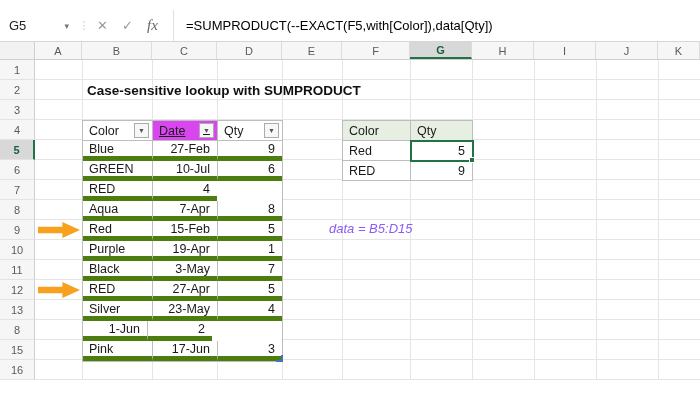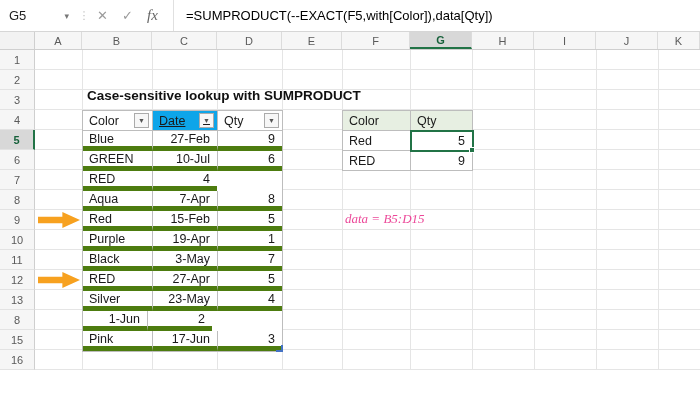--- a/index.html
+++ b/index.html
@@ -1,18 +1,18 @@
 <!DOCTYPE html>
 <html><head>
 <meta charset="utf-8">
 <style>
   * { margin:0; padding:0; box-sizing:border-box; }
   html,body { width:700px; height:400px; overflow:hidden; }
   body { font-family:"Liberation Sans", sans-serif; background:#fff; color:#1a1a1a; }
-  .app { position:relative; width:700px; height:316px; background:#fff; }
+  .app { position:relative; width:700px; height:316px; background:#fff;margin-top:10px; }
 
   
   .topbar { position:absolute; top:0; left:0; width:700px; height:32px; background:#fff;
             border-bottom:1px solid #d6d6d6; display:flex; align-items:stretch; }
   .name-box { width:78px; display:flex; align-items:center; justify-content:space-between;
               padding:0 9px; font-size:13px; color:#222; cursor:pointer; }
   .name-chev { color:#777; font-size:9px; }
   .dots { width:12px; display:flex; align-items:center; justify-content:center; color:#c2c2c2; font-size:11px; }
   .fbtn { background:none; border:none; width:25px; font-size:13px; color:#9a9a9a;
           cursor:pointer; font-family:"Liberation Sans",sans-serif; }
@@ -33,52 +33,52 @@
   .row-h { height:20px; display:flex; align-items:center; justify-content:center; font-size:11px;
            color:#5a5a5a; background:#f6f6f6; border-right:1px solid #cfcfcf; border-bottom:1px solid #e3e3e3; cursor:cell; }
   .row-h.selected { background:#d8d8d8; color:#17613b; border-right:2px solid #217346; font-weight:bold; }
 
   
   .grid { position:absolute; top:50px; left:35px; width:665px; height:350px; }
   .gridlines { position:absolute; top:0; left:0; width:665px; height:321px; pointer-events:none;
                background-image:repeating-linear-gradient(to bottom, transparent 0 19px, #e5e5e5 19px 20px); }
   .vline { position:absolute; top:0; width:1px; height:320px; background:#e5e5e5; pointer-events:none; }
 
-  .title { position:absolute; left:52px; top:38px; font-size:13.5px; font-weight:bold; color:#101010; white-space:nowrap; }
+  .title { position:absolute; left:52px; top:23px; font-size:13.5px; font-weight:bold; color:#101010; white-space:nowrap; }
 
   
   .main-table { position:absolute; left:47px; top:60px; background:#fff; border:1px solid #bdbdbd; }
   .mt-row { display:flex; height:20px; }
   .mt-cell { display:flex; align-items:center; font-size:12.5px; border-right:1px solid #bdbdbd;
              border-bottom:5px solid #4d7c0f; background:#fff; cursor:cell; }
   .mt-row:last-child .mt-cell { border-bottom:none; }
   .c1 { width:70px; padding-left:6px; }
   .c2 { width:65px; justify-content:flex-end; padding-right:7px; }
   .c3 { width:64px; justify-content:flex-end; padding-right:7px; border-right:none; }
   .mt-head .mt-cell { justify-content:space-between; padding:0 3px 0 6px; border-bottom:1px solid #bdbdbd; color:#1a1a1a; }
-  .mt-head .shaded { background:#0ea5e9;text-decoration:underline; }
+  .mt-head .shaded { background:#d946ef;text-decoration:underline; }
   .filter-btn { width:15px; height:15px; border:1px solid #ababab; background:#f7f7f7; color:#555;
                 font-size:7px; display:flex; align-items:center; justify-content:center; cursor:pointer; }
   .mt-handle { position:absolute; right:-1px; bottom:-1px; width:7px; height:7px;
                border-right:2px solid #4472c4; border-bottom:2px solid #4472c4; }
 
   
   .lookup-table { position:absolute; left:307px; top:60px; border-top:1px solid #bdbdbd; border-left:1px solid #bdbdbd; background:#fff; }
   .lt-row { display:flex; height:20px; }
   .lt-cell { display:flex; align-items:center; font-size:12.5px; border-right:1px solid #bdbdbd;
              border-bottom:1px solid #bdbdbd; background:#fff; padding-left:6px; cursor:cell; }
   .lt-f { width:68px; } .lt-g { width:62px; }
   .lt-cell.head { background:#e7efe2; }
   .lt-cell.num { justify-content:flex-end; padding-right:7px; padding-left:0; }
   .selected-cell { outline:2px solid #217346; outline-offset:-1px; position:relative; z-index:2; }
   .fill-handle { position:absolute; right:-3px; bottom:-3px; width:6px; height:6px;
                  background:#217346; border:1px solid #fff; z-index:3; cursor:crosshair; }
 
   
-  .annotation { position:absolute; left:310px; top:161px; font-size:13px; font-style:italic; color:#ec4899; white-space:nowrap;font-family:Liberation Serif, serif; }
+  .annotation { position:absolute; left:294px; top:161px; font-size:13px; font-style:italic; color:#8b5cf6; white-space:nowrap; }
   .arrow { position:absolute; left:3px; width:42px; height:16px; background:#f7a11f;
            clip-path:polygon(0 30%, 58% 30%, 58% 0, 100% 50%, 58% 100%, 58% 70%, 0 70%); }
   .arrow-r9 { top:162px; } .arrow-r12 { top:222px; }
 </style>
 </head>
 <body>
 
 <div class="app">
 
   <div class="topbar">

